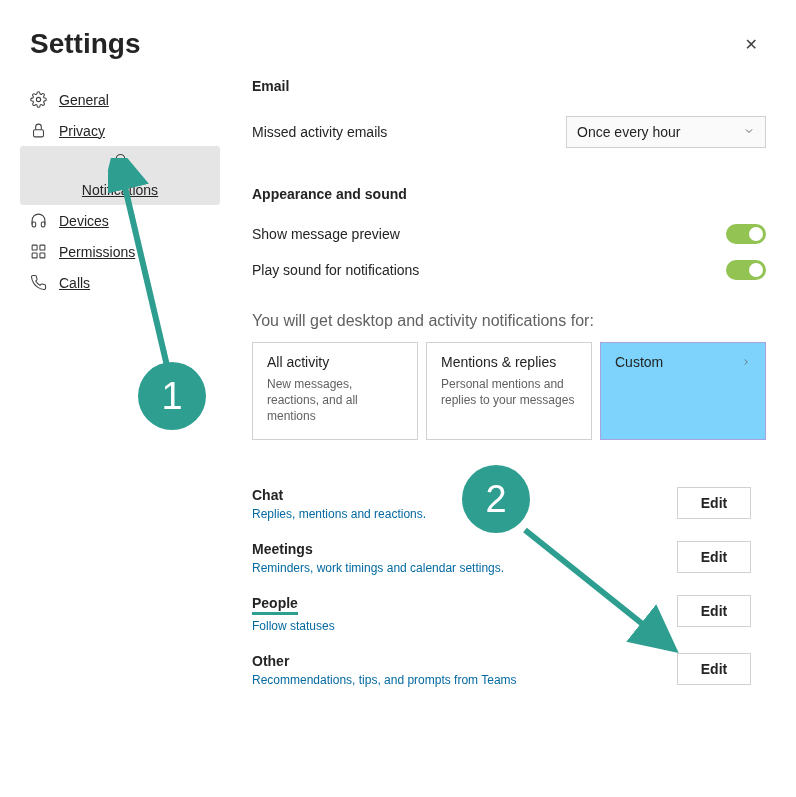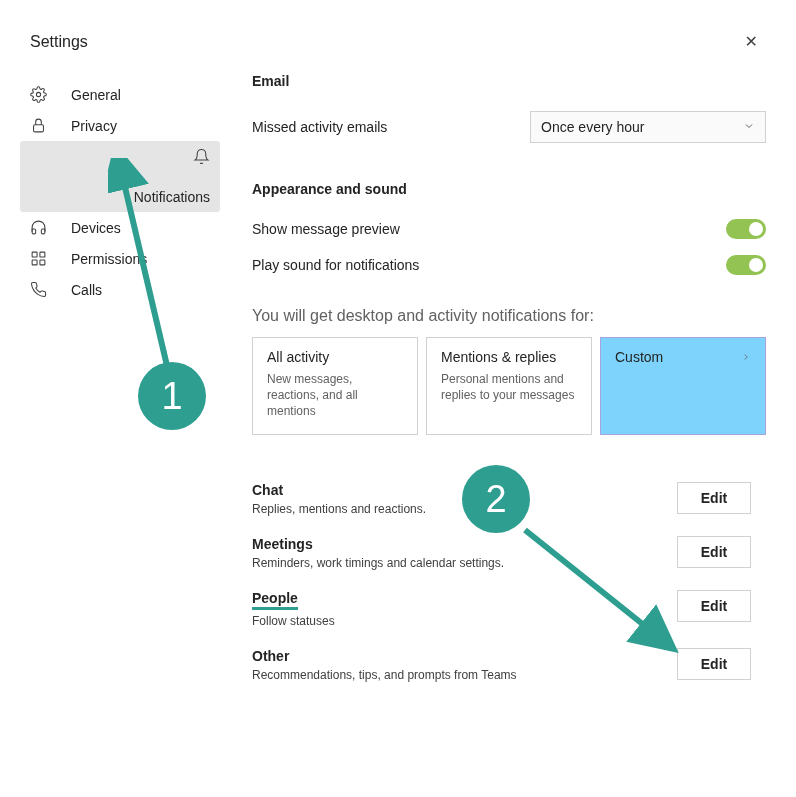--- a/index.html
+++ b/index.html
@@ -13,46 +13,47 @@
       position: relative;
       overflow: hidden;
     }
     .header {
       display: flex;
       justify-content: space-between;
       align-items: center;
       padding: 28px 30px 10px 30px;
     }
     .header h1 {
-      font-size: 16px;
-      font-weight: 400;
+      font-size: 28px;
+      font-weight: 700;
     }
     .close-btn {
       font-size: 16px;
       color: #424242;
       cursor: pointer;
       padding: 4px 8px;
     }
     .layout {
       display: flex;
       padding: 0 30px 20px 20px;
     }
     .sidebar {
       width: 200px;
       flex-shrink: 0;
       padding-top: 14px;
     }
     .sidebar-item {
       display: flex;
-      align-items: flex-end;
-      gap: 24px;
+      align-items: center;
+      gap: 12px;
       padding: 7px 10px;
       border-radius: 3px;
       cursor: pointer;
       color: #242424;
+      text-decoration: underline;
     }
     .sidebar-item.active {
       background: #e5e5e5;
       flex-direction: column;
     }
     .sidebar-item .icon {
       width: 17px;
       height: 17px;
       display: inline-flex;
       align-items: center;
@@ -72,21 +73,21 @@
       margin-bottom: 14px;
     }
     .row {
       display: flex;
       justify-content: space-between;
       align-items: center;
       padding: 8px 0;
     }
     .row-label { font-size: 14px; color: #242424; }
     .select {
-      width: 236px;
+      width: 200px;
       height: 32px;
       border: 1px solid #d1d1d1;
       background: #fafafa;
       display: flex;
       align-items: center;
       justify-content: space-between;
       padding: 0 10px;
       cursor: pointer;
       font-size: 14px;
       text-align: center;
@@ -140,21 +141,21 @@
       align-items: flex-start;
       padding: 17px 15px 3px 0;
     }
     .category .cat-title {
       font-size: 14px;
       font-weight: 700;
       margin-bottom: 4px;
     }
     .category .cat-desc {
       font-size: 12px;
-      color: #404040;
+      color: #0369a1;
     }
     .category.highlighted .cat-title {
       border-bottom: 3px solid #2d9e8f;
       display: inline-block;
       padding-bottom: 1px;
     }
     .edit-btn {
       width: 74px;
       height: 32px;
       border: 1px solid #d1d1d1;

